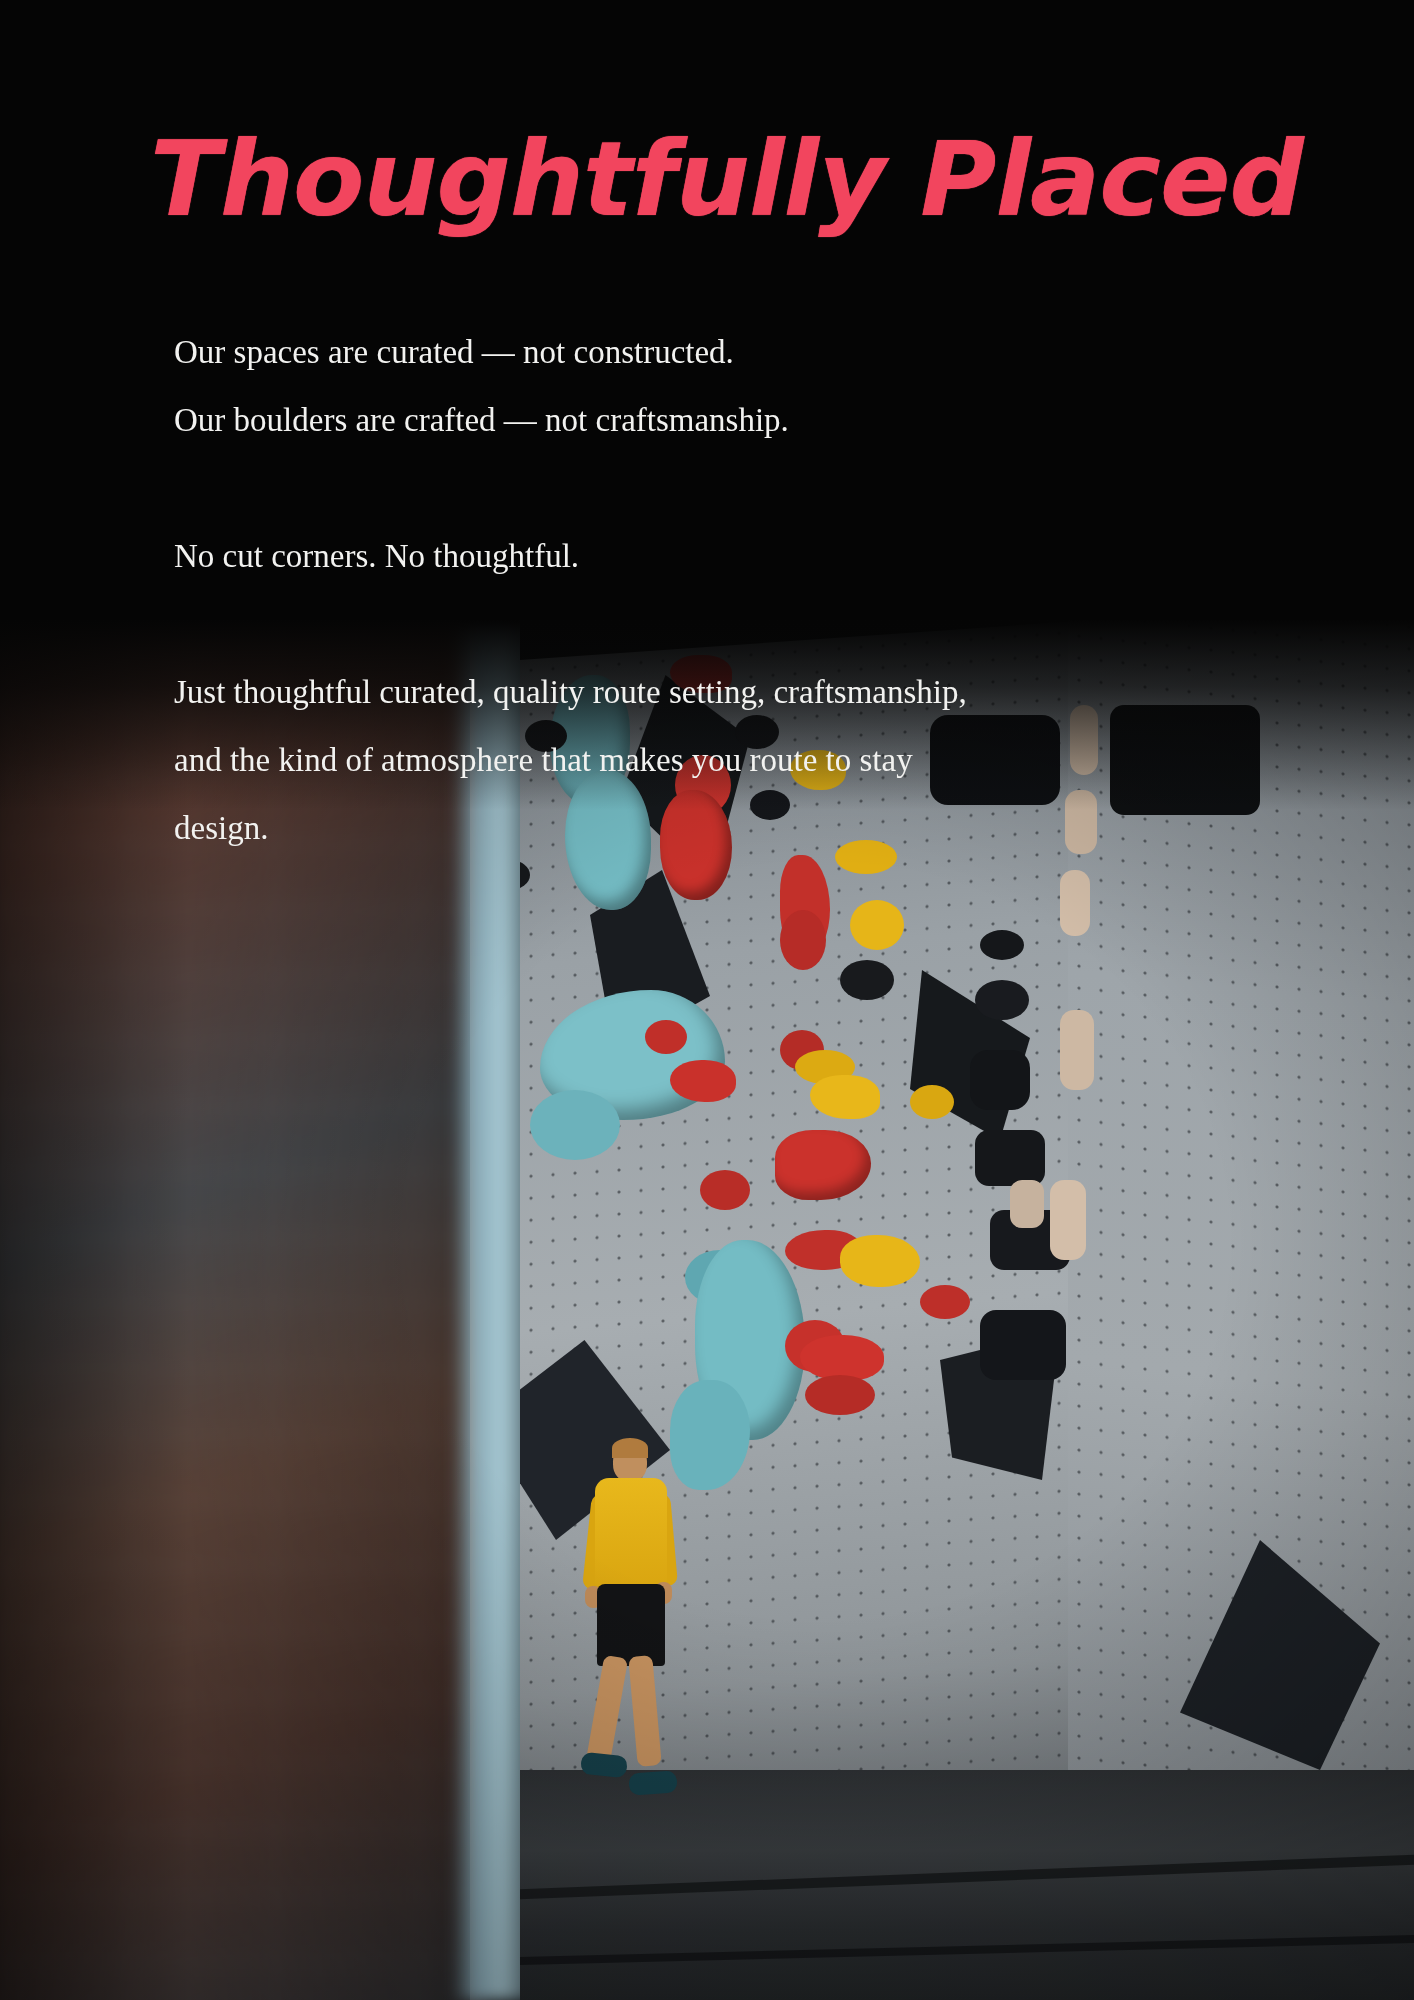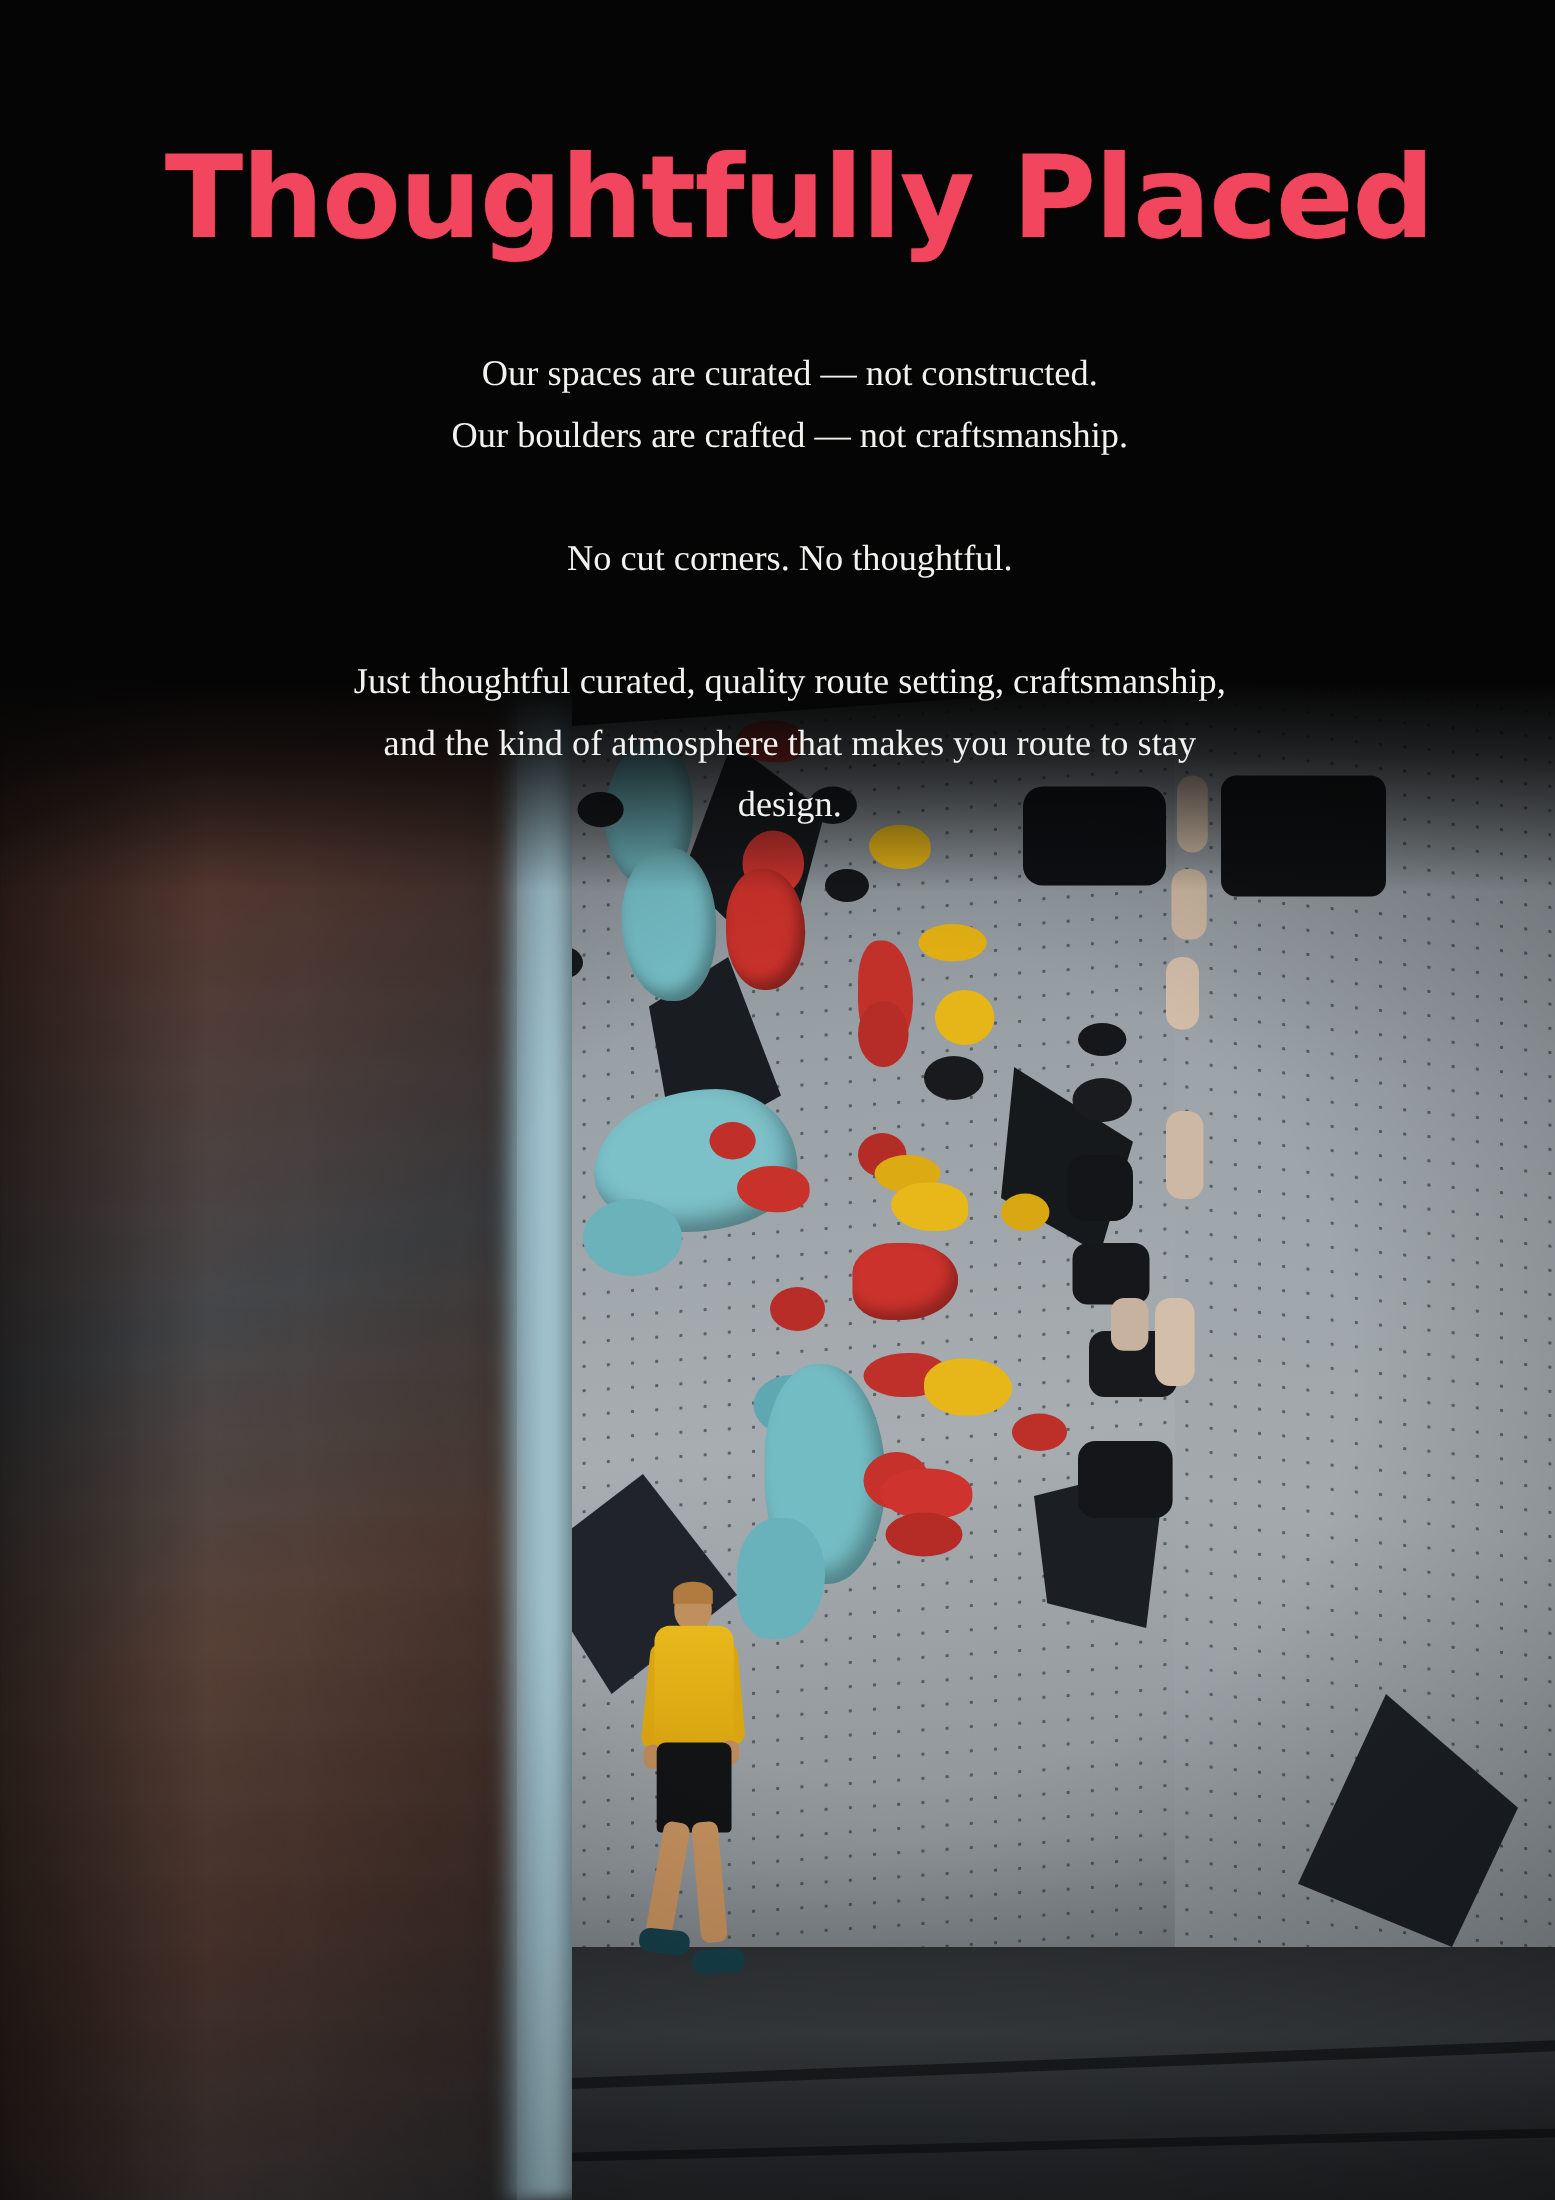--- a/index.html
+++ b/index.html
@@ -188,37 +188,38 @@
     left: 0; top: 0;
     width: 1414px;
     z-index: 5;
   }
   .headline {
     position: absolute;
     left: 150px;
     top: 118px;
     font-family: "DejaVu Sans", sans-serif;
     font-weight: bold;
+    font-style: italic;
     font-size: 104px;
     letter-spacing: -1px;
     color: #f2455e;
     white-space: nowrap;
     text-shadow: 0 0 1px #f2455e;
   }
   .body-text {
     position: absolute;
     left: 158px;
     top: 310px;
     width: 1120px;
     color: #f2f2f0;
     font-family: "Liberation Serif", serif;
     font-size: 33px;
     line-height: 52px;
   }
-  .para { margin: 4px; text-align: center; }
+  .para { margin: 16px; }
   .gap { height: 52px; }
 </style>
 </head>
 <body>
 
 <div class="page">
 
   <div class="photo">
 
     <div class="brick"></div>

